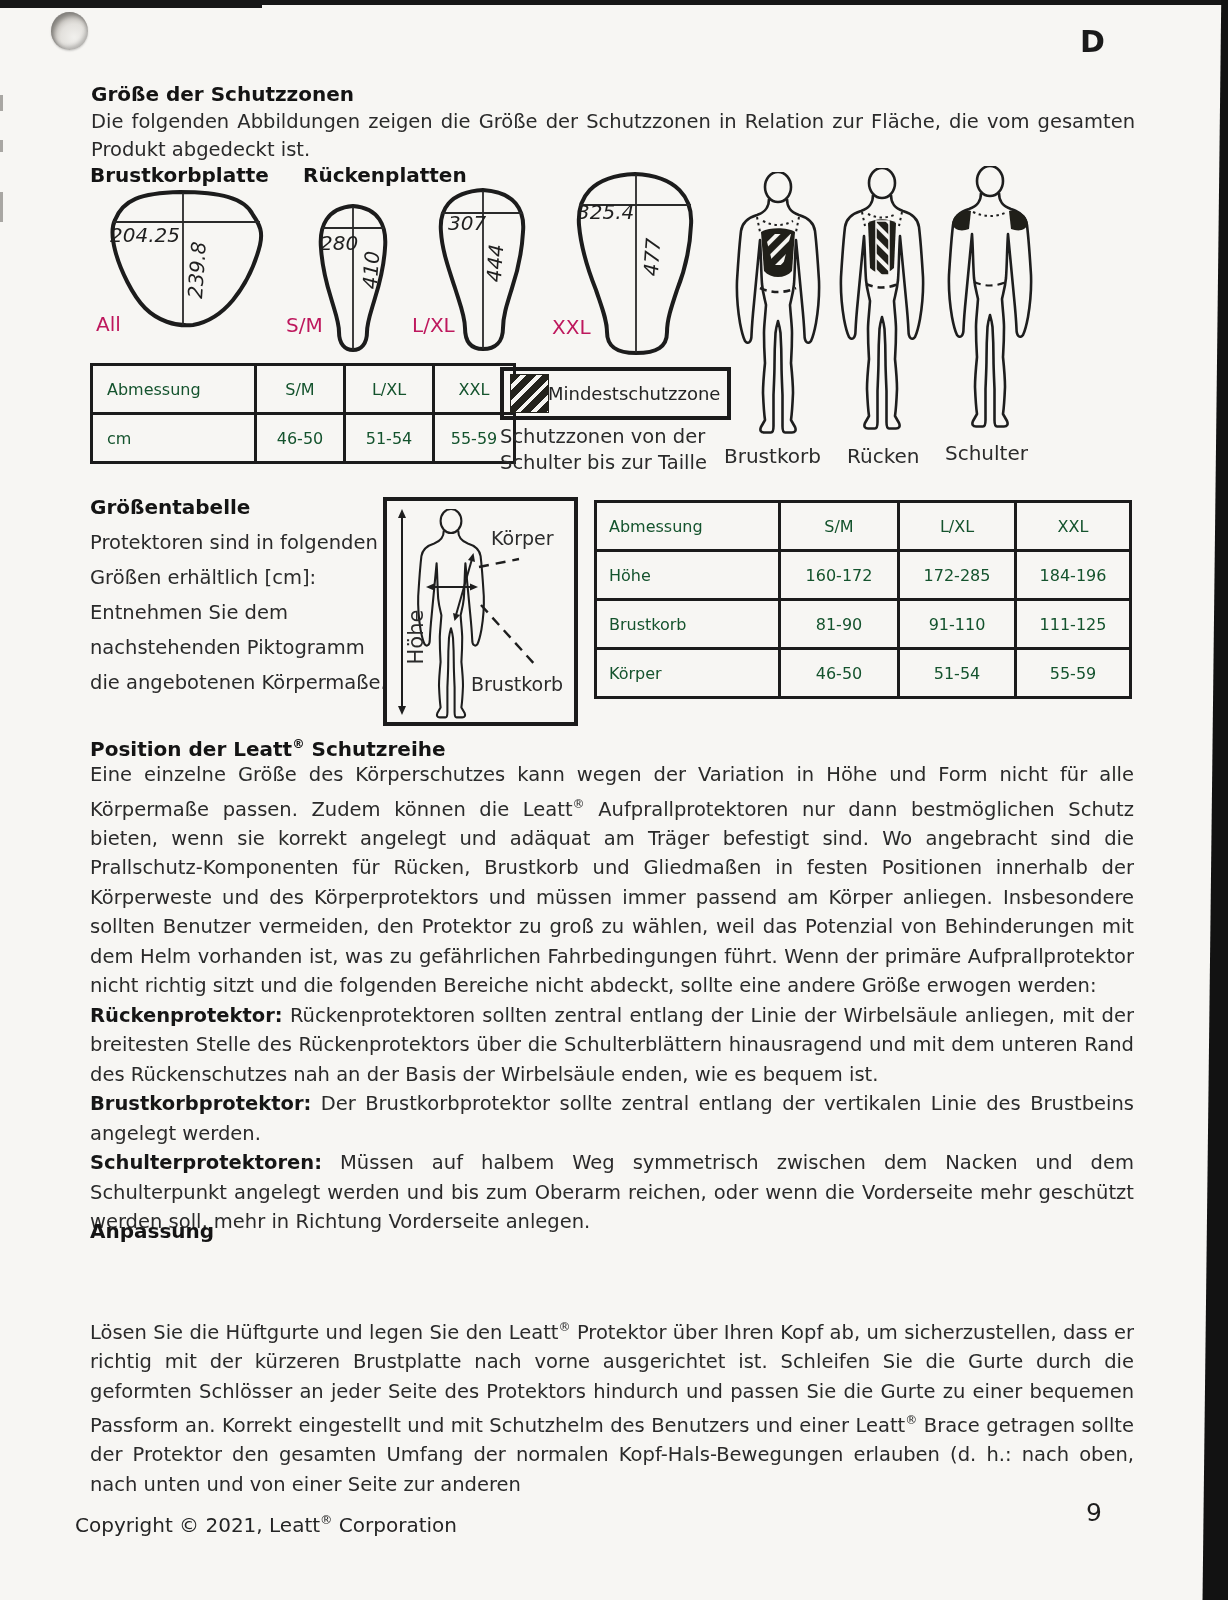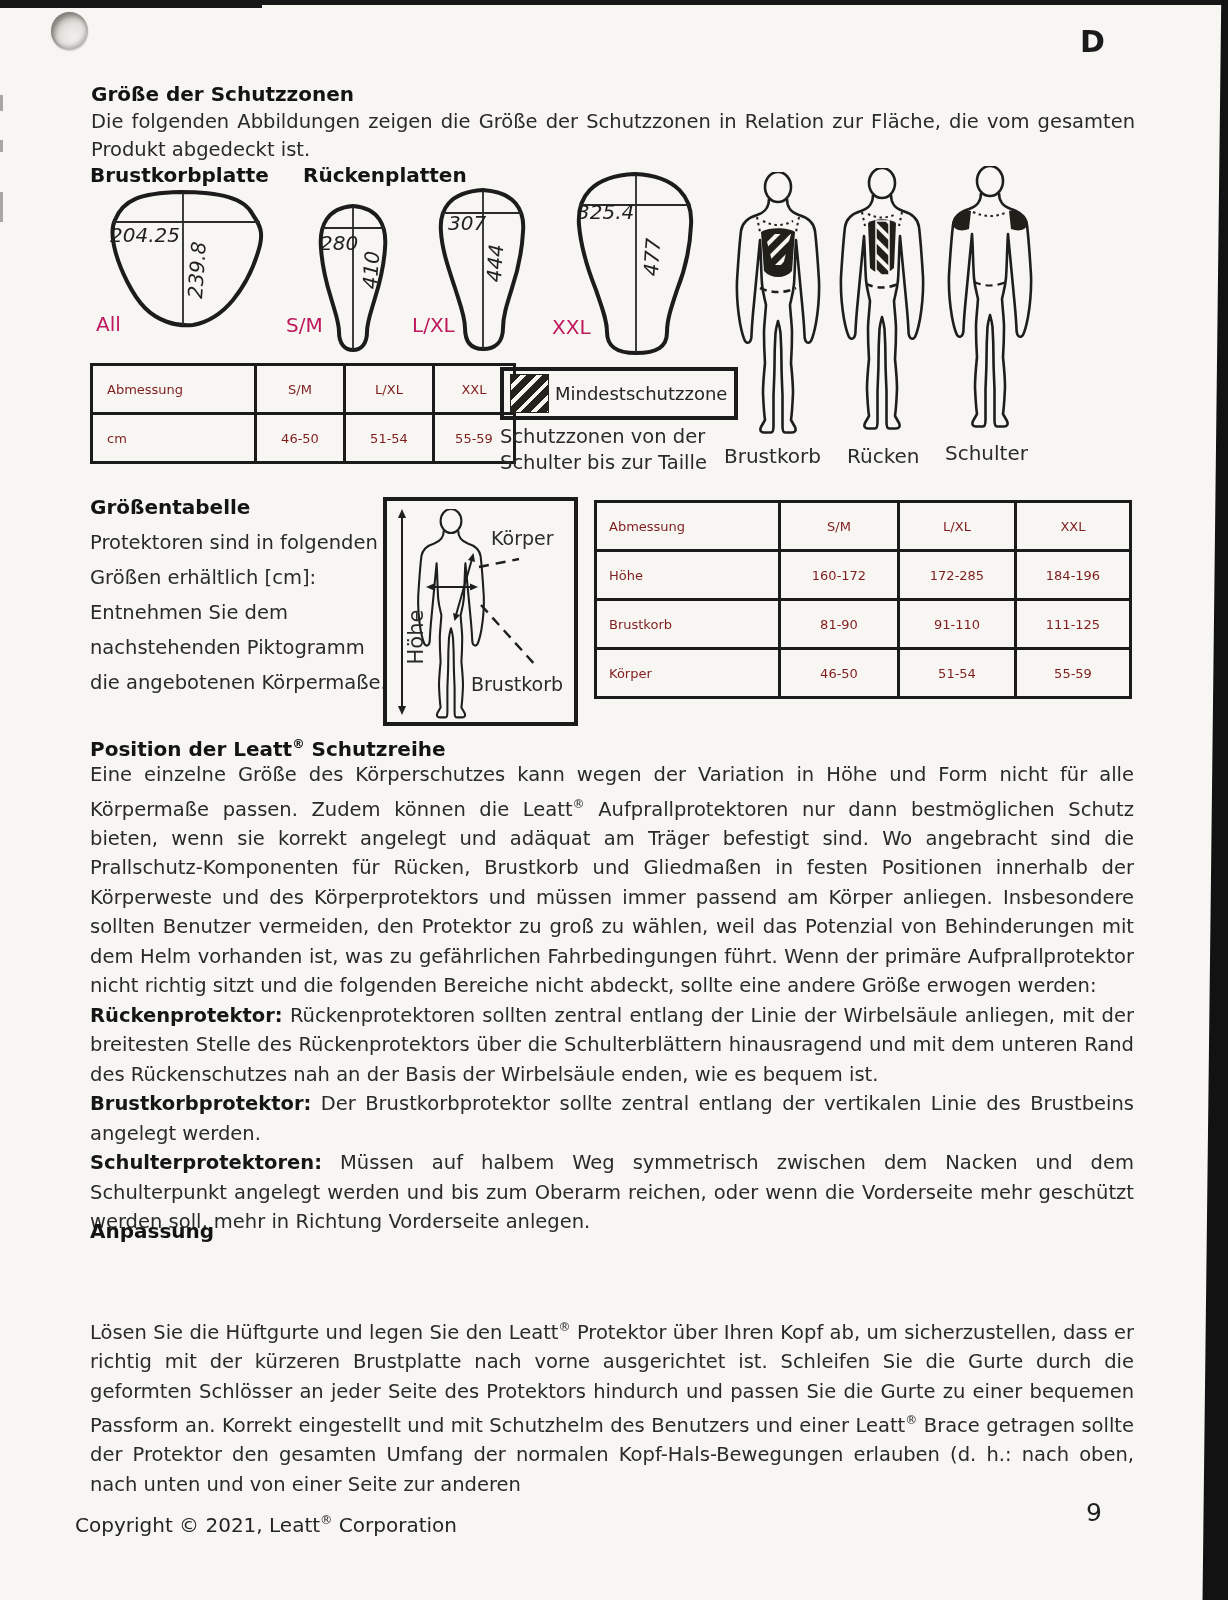--- a/index.html
+++ b/index.html
@@ -18,32 +18,32 @@
   #top-bar-left{left:0;top:0;width:262px;height:8px;background:#171717;}
   #right-edge{right:0;top:0;width:26px;height:1600px;background:#121212;
               clip-path:polygon(74% 0%,100% 0%,100% 100%,2% 100%);}
   .edge-tick{left:0;width:3px;background:#a9a7a3;}
   #rivet{left:51px;top:12px;width:37px;height:38px;border-radius:50%;
          background:radial-gradient(circle at 62% 66%, #f1f0ed 0%, #e3e1dd 38%, #c7c4bf 62%, #979490 100%);
          box-shadow:inset -2px -3px 4px rgba(0,0,0,.22), inset 3px 4px 4px rgba(90,88,84,.55), 0 1px 2px rgba(0,0,0,.18);}
 
   
   table{border-collapse:collapse;}
-  td{border:3px solid #1b1b1b;font-size:13px;color:#7f1d1d;background:transparent;margin-top:32px;}
+  td{border:3px solid #1b1b1b;font-size:16px;color:#14532d;background:transparent;margin-top:32px;}
   #cm-table td{height:44px;}
   #cm-table td:first-child{width:146px;padding-left:14px;}
   #cm-table td:not(:first-child){text-align:center;}
   #cm-table .c2{width:84px}.#cm-table .c3{width:84px}
   #size-table td{height:44px;}
   #size-table td:first-child{width:168px;padding-left:12px;}
   #size-table td:not(:first-child){text-align:center;}
 
   
   #legend-box{left:500px;top:367px;border:4px solid #1b1b1b;display:flex;align-items:center;
-              gap:7px;padding:4px 7px;width:max-content;}
+              padding:4px 7px;width:max-content;}
   #legend-hatch{width:37px;height:37px;
       background:repeating-linear-gradient(135deg,#23221b 0 7px,#f6f5f1 7px 11px);
       outline:1px solid #23221b;}
   #legend-box span{font-size:18px;color:#242424;white-space:nowrap;}
 
   
   #pictogram-box{left:383px;top:497px;width:187px;height:221px;border:4px solid #1b1b1b;}
   .picto-label{position:absolute;font-size:19px;color:#2b2b2b;}
   #picto-hoehe{transform:rotate(-90deg);font-size:21px;}
 

